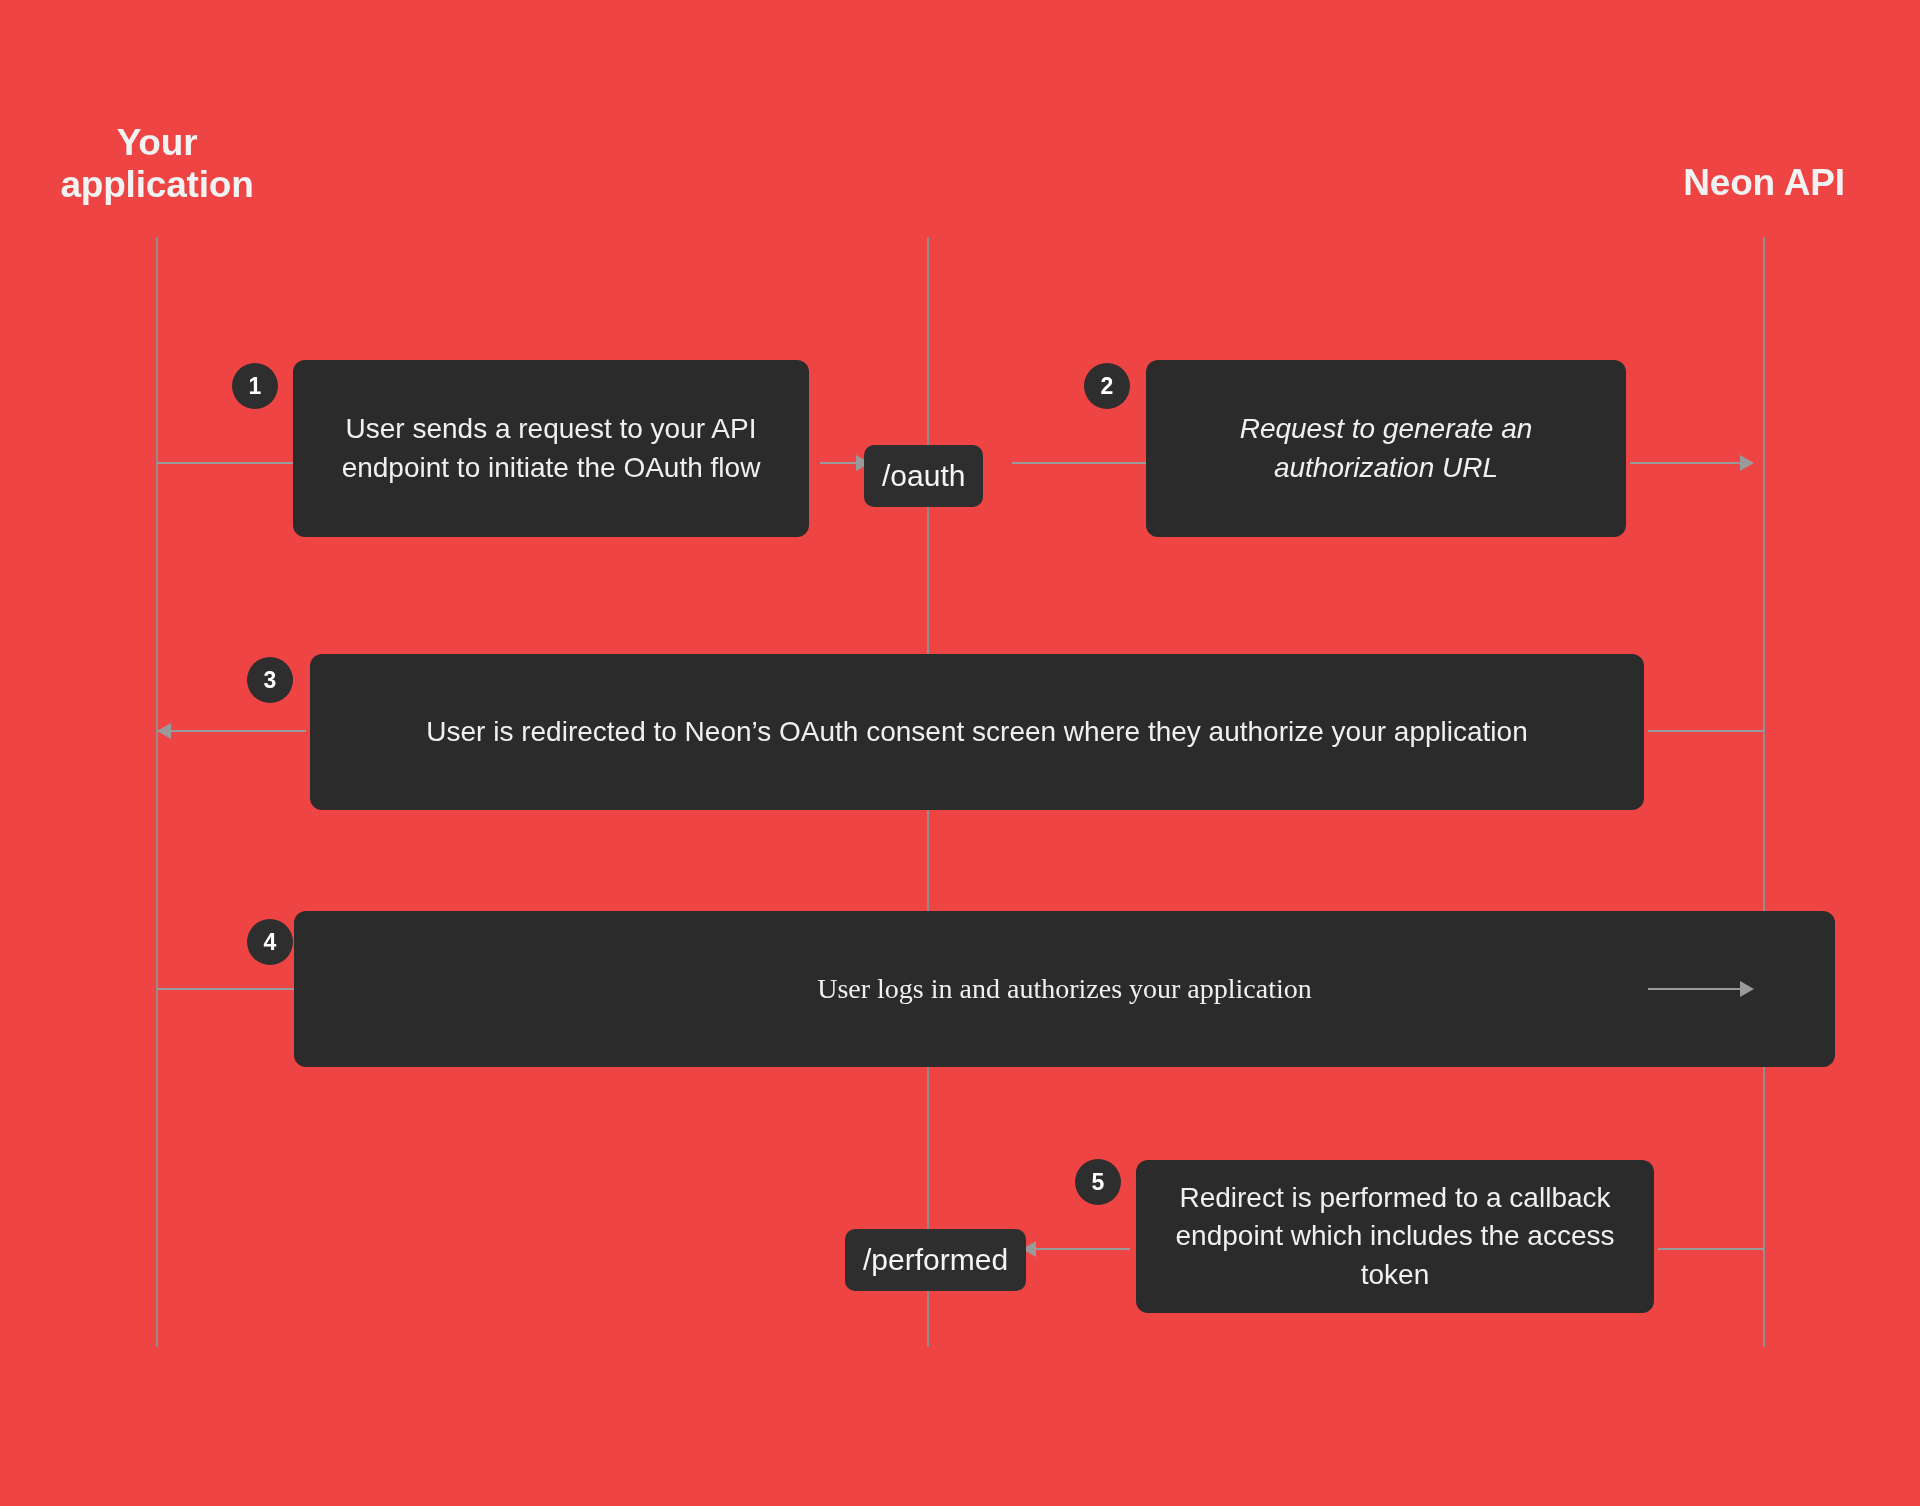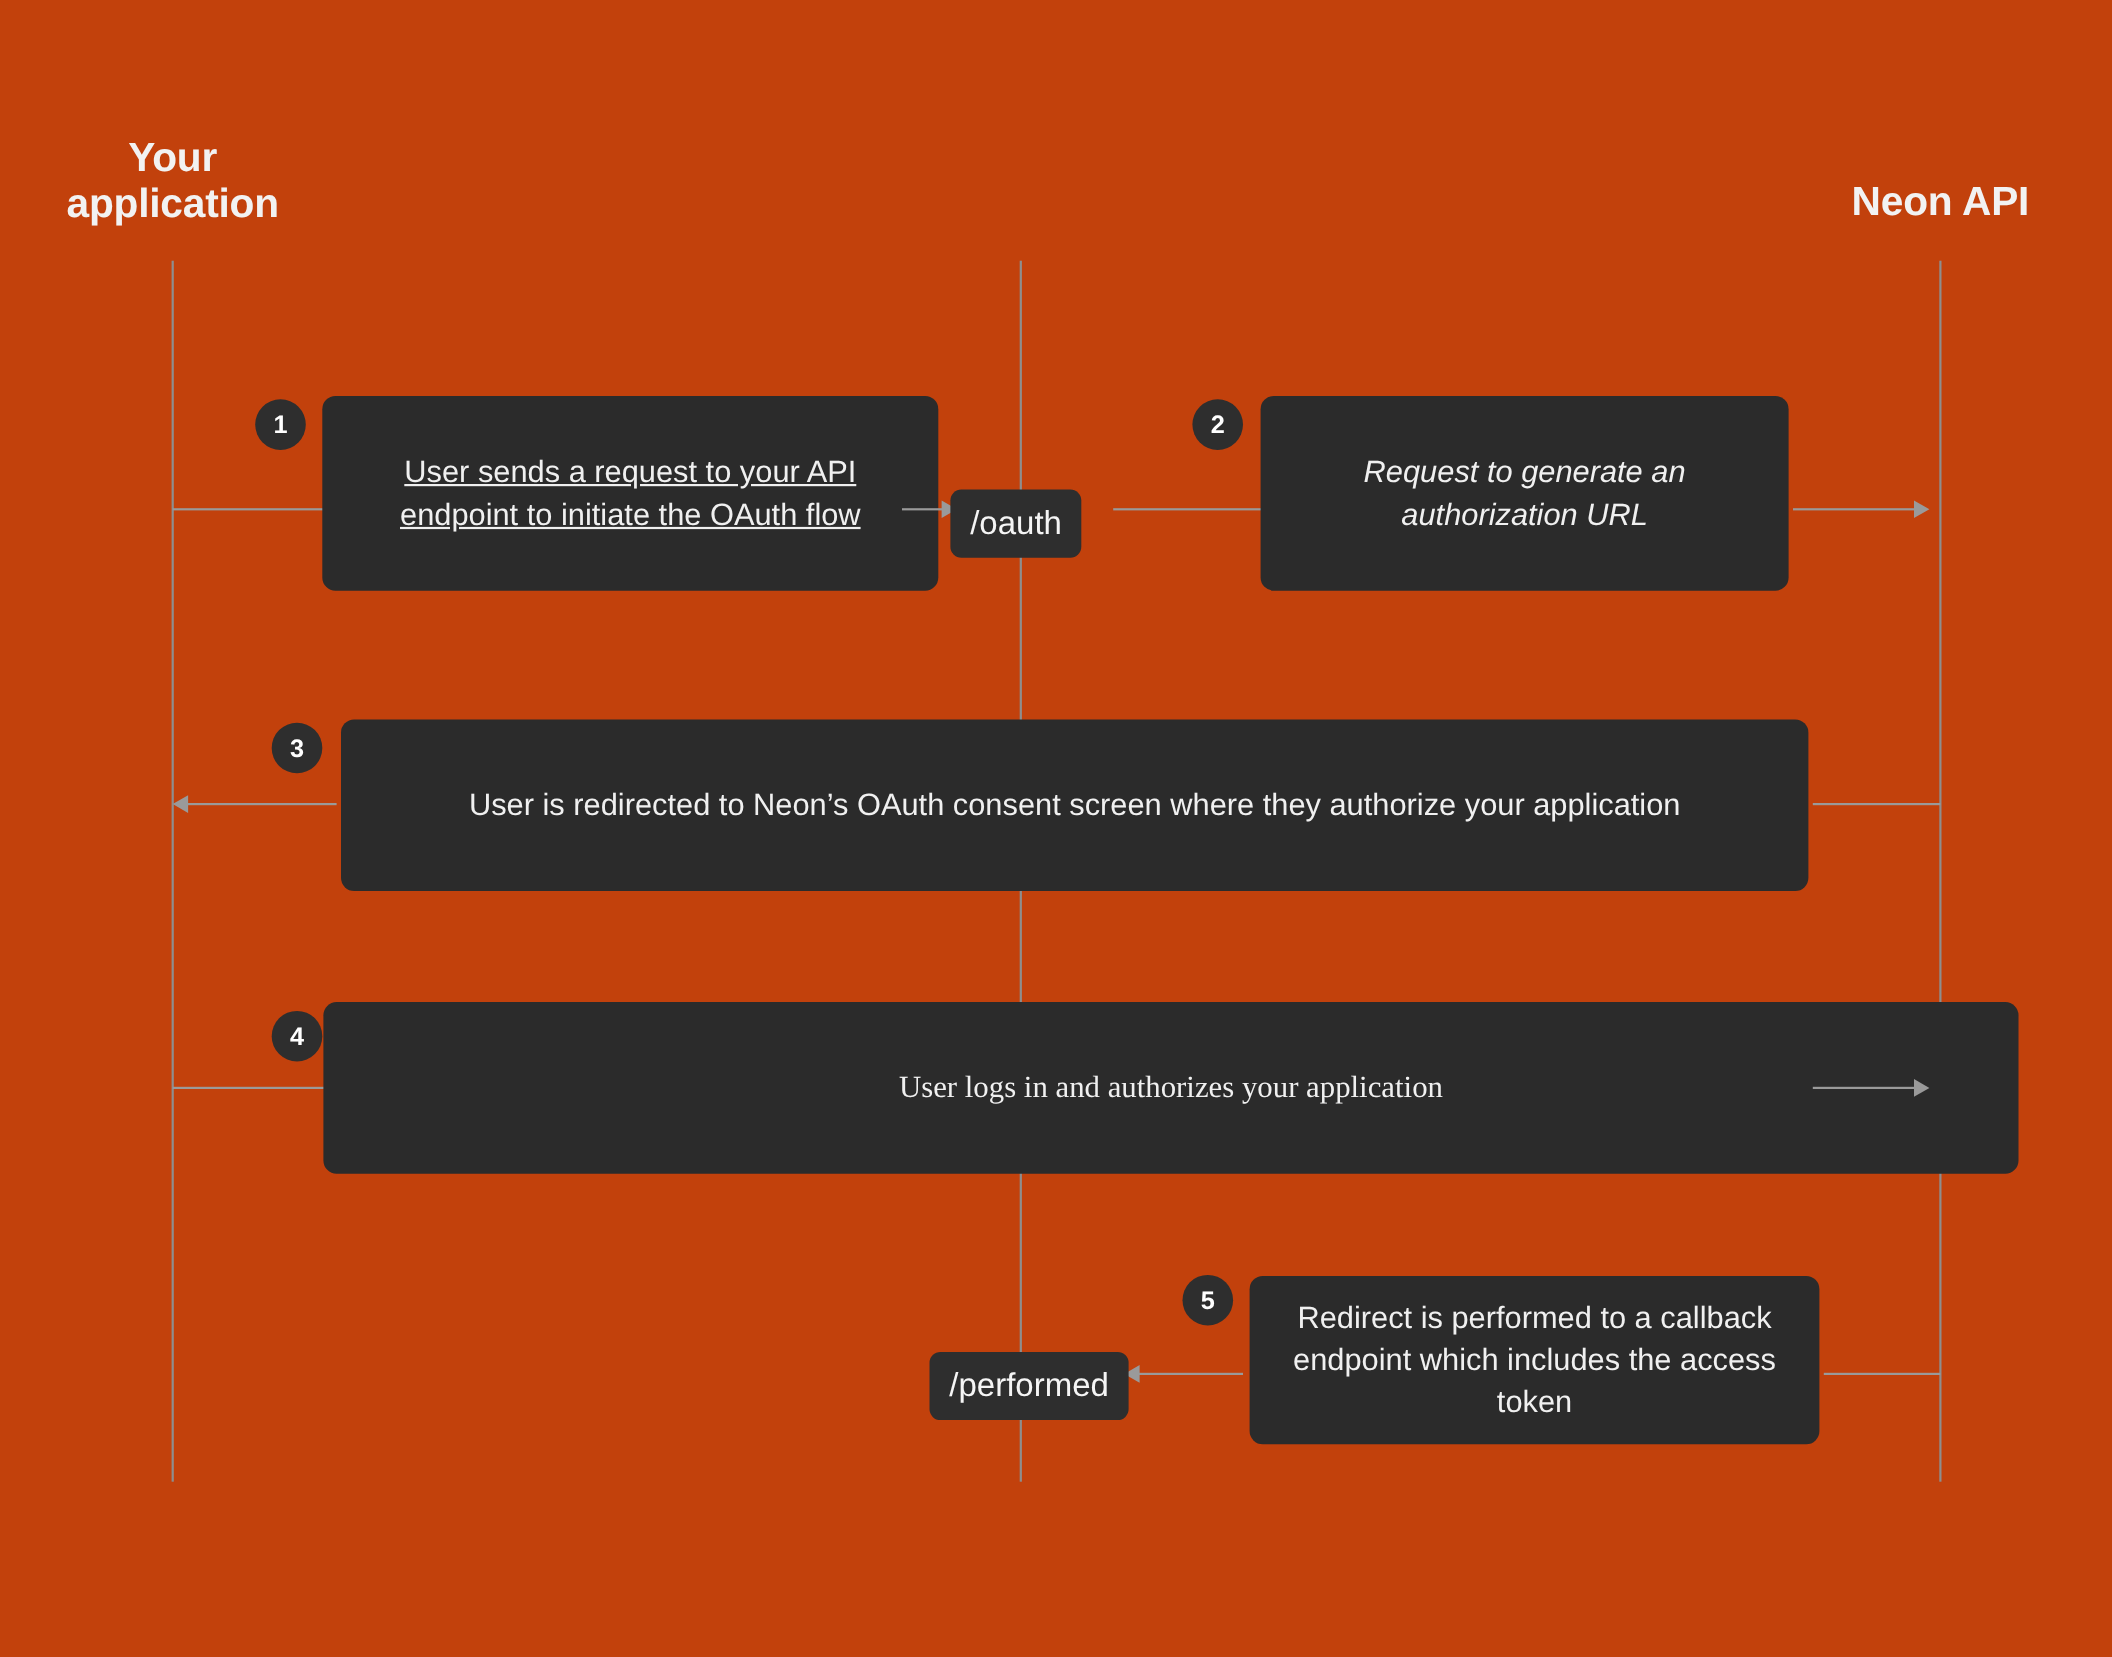--- a/index.html
+++ b/index.html
@@ -11,21 +11,21 @@
     width: 1920px;
     height: 1506px;
     font-family: "Liberation Sans", sans-serif;
     overflow: hidden;
   }
 
   #diagram {
     position: relative;
     width: 1920px;
     height: 1506px;
-    background: #c2410c;
+    background: #ef4444;
   }
 
   
   .participant-label {
     position: absolute;
     color: #f2f2f2;
     font-size: 37px;
     font-weight: 700;
     line-height: 1.13;
     text-align: center;
@@ -59,21 +59,21 @@
     font-size: 28px;
     line-height: 1.36;
     text-align: center;
     display: flex;
     align-items: center;
     justify-content: center;
     padding: 14px 26px;
   }
   .msg-box .msg-text { width: 100%; }
 
-  #box-1 { left: 293px; top: 360px; width: 560px; height: 177px; text-decoration: underline; }
+  #box-1 { left: 293px; top: 360px; width: 516px; height: 177px; }
   #box-2 { left: 1146px; top: 360px; width: 480px; height: 177px; font-style: italic; }
   #box-3 { left: 310px; top: 654px; width: 1334px; height: 156px; }
   #box-4 { left: 294px; top: 911px; width: 1541px; height: 156px; font-family: Liberation Serif, serif; }
   #box-5 { left: 1136px; top: 1160px; width: 518px; height: 153px; }
 
   
   .step-badge {
     position: absolute;
     width: 46px;
     height: 46px;

